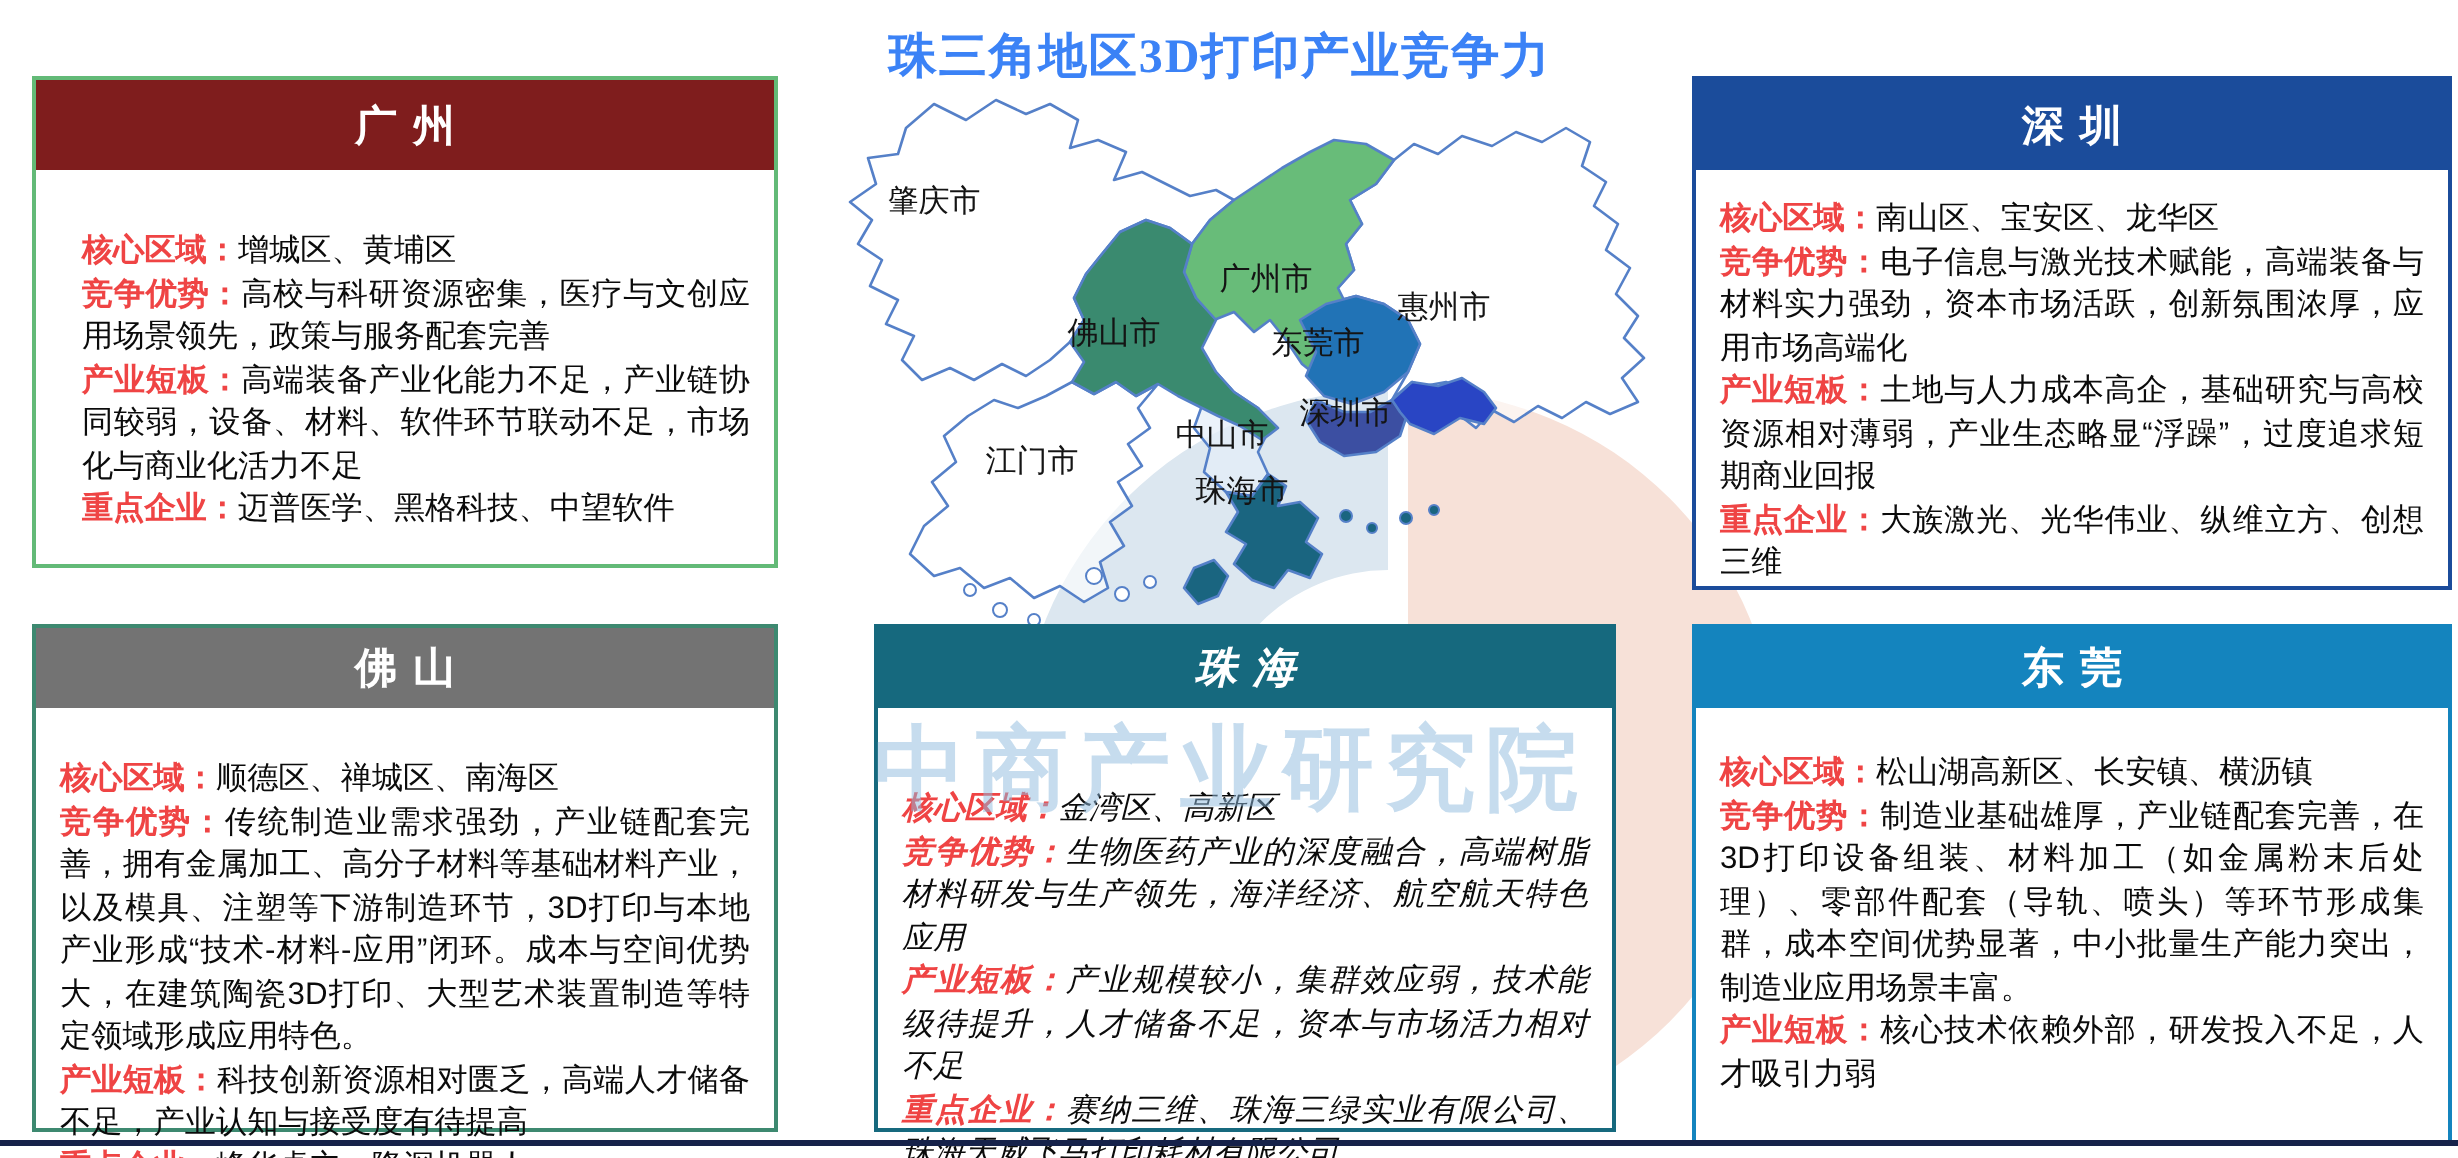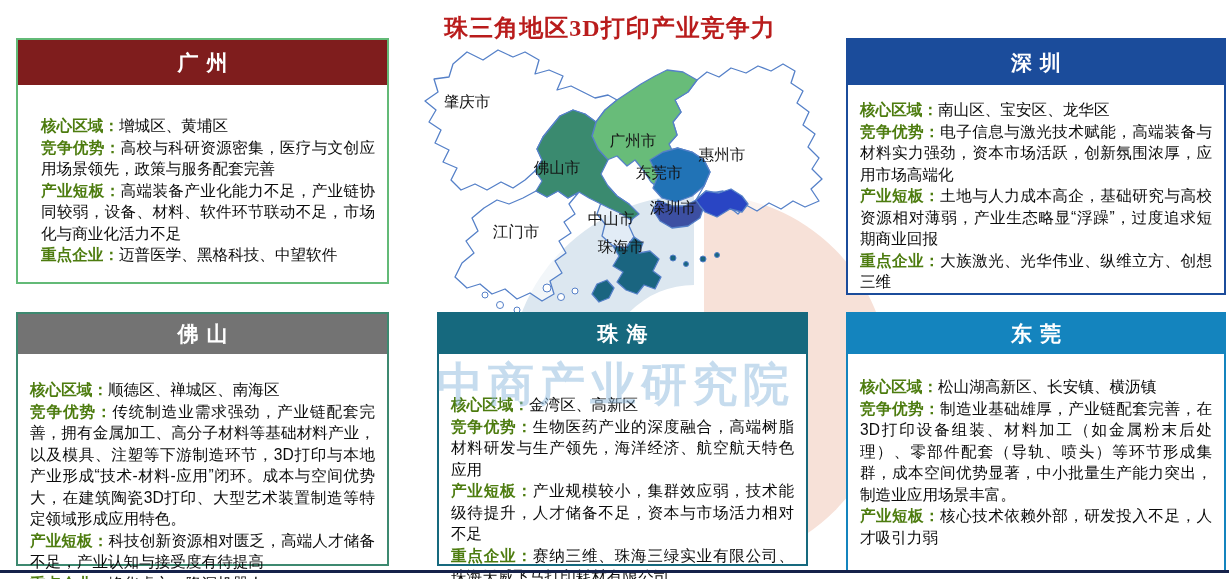--- a/index.html
+++ b/index.html
@@ -5,21 +5,21 @@
   html,body{margin:0;padding:0;}
   body{
     width:1229px;height:579px;position:relative;background:#ffffff;
     font-family:"Liberation Sans","DejaVu Sans",sans-serif;
     overflow:hidden;color:#111;
   }
   
   .title{
     position:absolute;left:390px;top:12px;width:440px;text-align:center;
     font-family:"Liberation Serif","DejaVu Serif",serif;
-    font-size:24px;font-weight:bold;letter-spacing:1px;color:#b91c1c;z-index:3;
+    font-size:24px;font-weight:bold;letter-spacing:1px;color:#3b82f6;z-index:3;
   }
   
   .logo-wm{position:absolute;left:480px;top:185px;z-index:0;}
   
   .map{position:absolute;left:405px;top:40px;z-index:1;}
   .map path{stroke:#5580C8;stroke-width:1.3;stroke-linejoin:round;}
   .map circle{stroke:#5580C8;stroke-width:1;}
   .map text{
     font-size:15.5px;fill:#141414;text-anchor:middle;dominant-baseline:central;
     font-family:"Liberation Sans","DejaVu Sans",sans-serif;
@@ -30,31 +30,31 @@
   }
   .card .hd{
     color:#fff;font-weight:bold;font-size:21px;letter-spacing:8px;text-indent:8px;
     display:flex;align-items:center;justify-content:center;
   }
   .card .bd{
     padding:0 12px;font-size:15.6px;line-height:21.5px;color:#0b0b0b;
     text-align:justify;
   }
   .bd p{margin:0;}
-  .bd b{font-weight:bold;color:#4d7c0f;}
+  .bd b{font-weight:bold;color:#ef4444;}
   .card-gz{left:16px;top:38px;width:373px;height:246px;border-color:#63BA77;}
   .card-gz .hd{height:45px;background:#7f1d1d;}
   .card-gz .bd{padding-top:30px;padding-left:23px;}
   .card-sz{left:846px;top:38px;width:380px;height:257px;border-color:#1B4C9B;}
   .card-sz .hd{height:45px;background:#1B4C9B;}
   .card-sz .bd{padding-top:14px;}
   .card-fs{left:16px;top:312px;width:373px;height:254px;border-color:#3D8970;}
   .card-fs .hd{height:40px;background:#737373;}
   .card-fs .bd{padding-top:25px;}
-  .card-zh{left:437px;top:312px;width:371px;height:254px;border-color:#16697E;}
+  .card-zh{left:437px;top:312px;width:371px;height:254px;border-color:#16697E;font-style:italic;}
   .card-zh .hd{height:40px;background:#16697E;}
   .card-zh .bd{padding-top:40px;}
   .card-dg{left:846px;top:312px;width:380px;height:261px;border-color:#1484BE;}
   .card-dg .hd{height:40px;background:#1484BE;}
   .card-dg .bd{padding-top:22px;}
   
   .text-wm{
     position:absolute;left:437px;top:354px;z-index:4;
     font-size:46px;font-weight:bold;letter-spacing:5px;
     color:#8FBBDE;opacity:0.5;white-space:nowrap;pointer-events:none;

